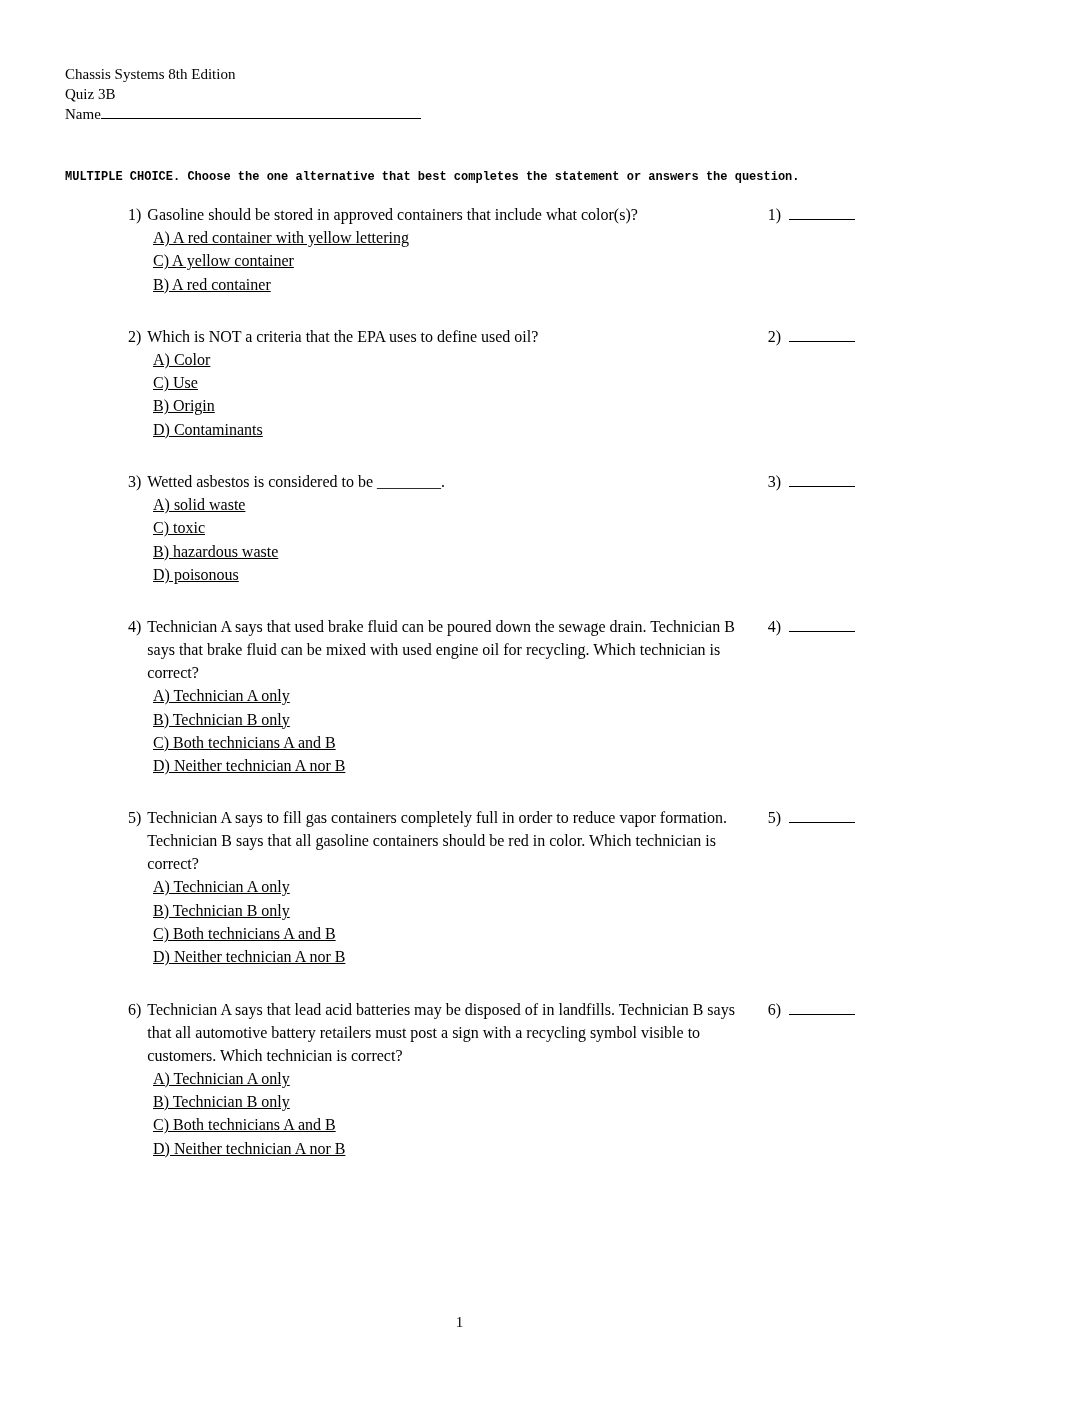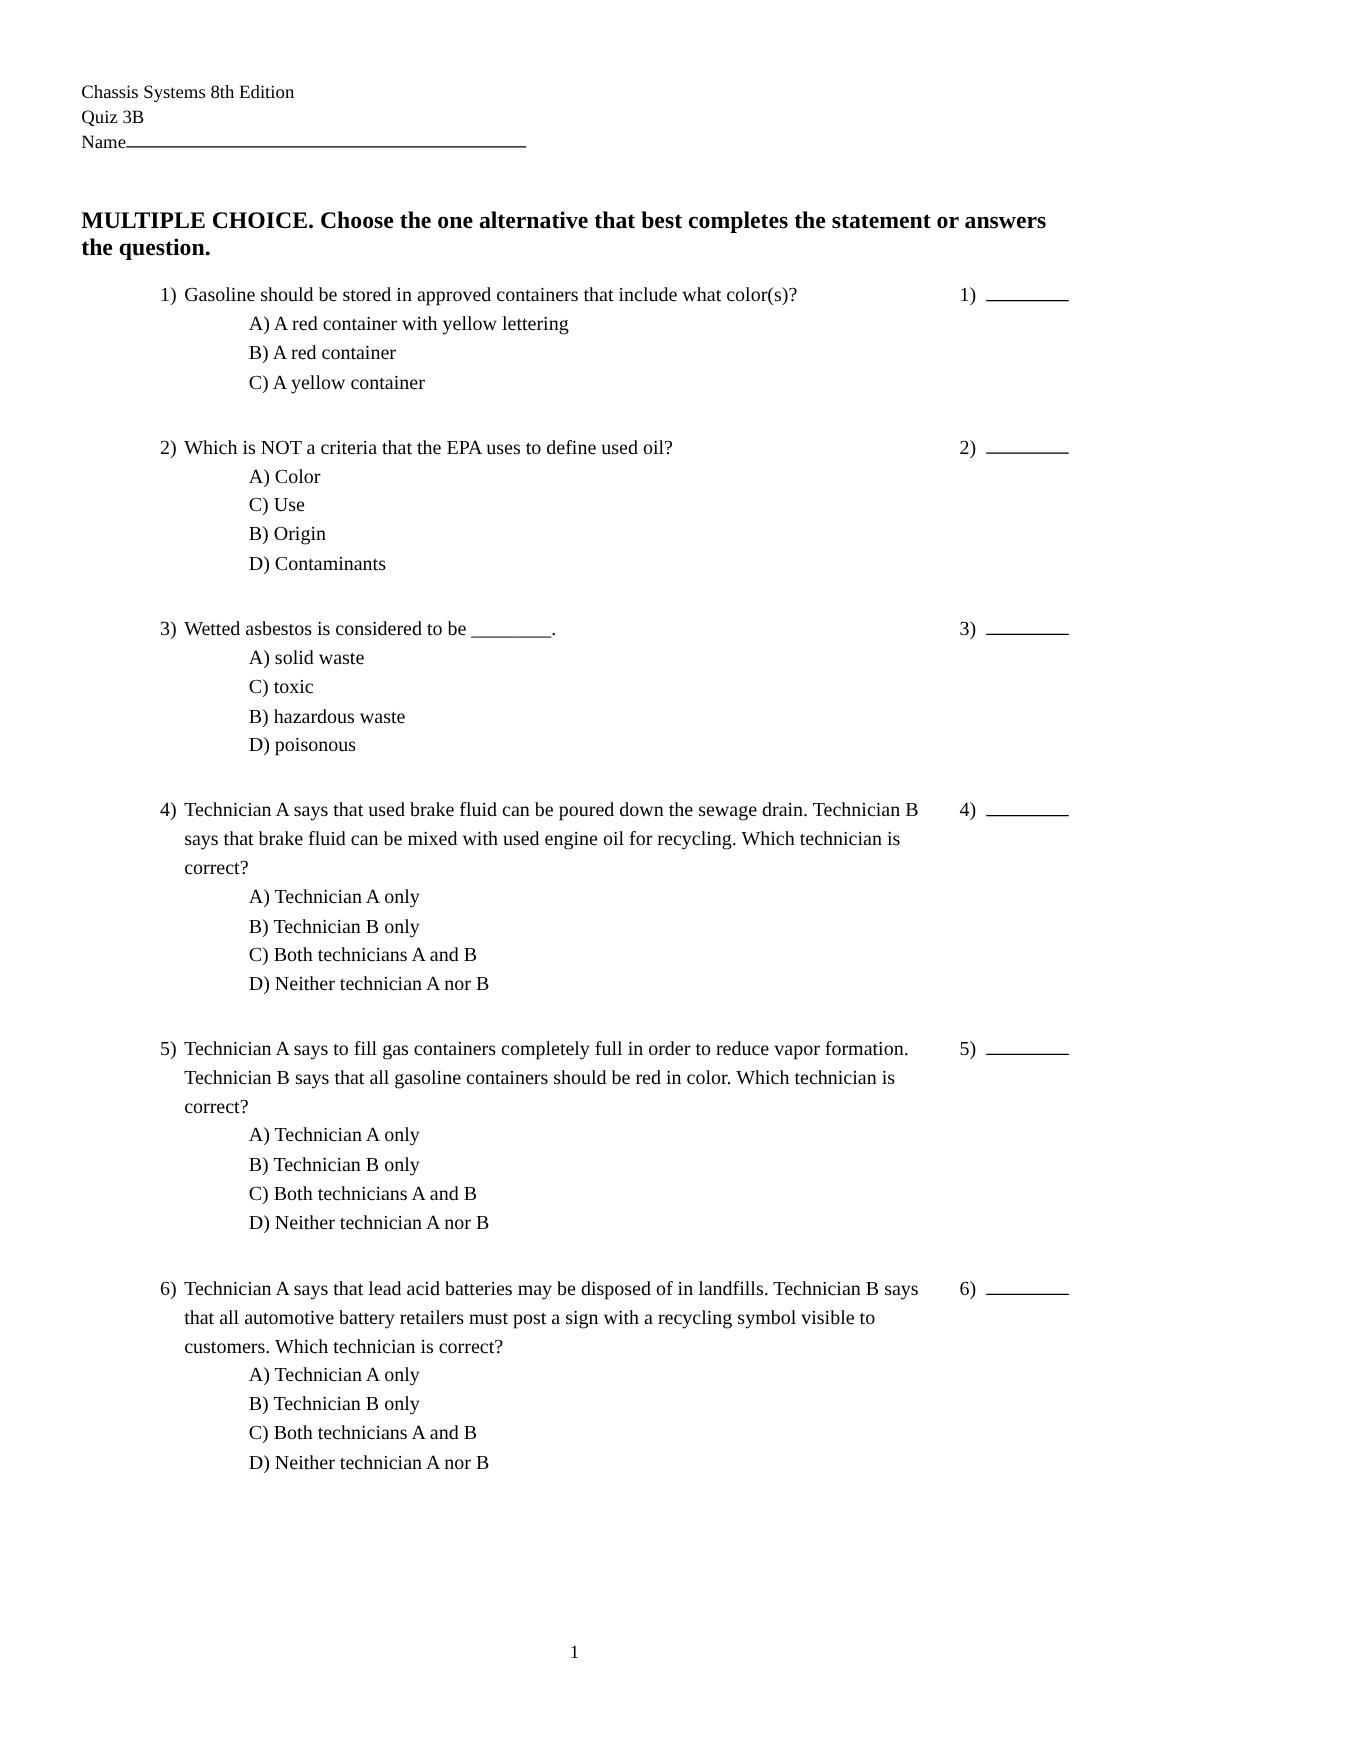--- a/index.html
+++ b/index.html
@@ -32,41 +32,42 @@
   .name-line {
     display: inline-block;
     width: 320px;
     height: 14px;
     border-bottom: 1px solid #000;
     vertical-align: baseline;
   }
   .instructions {
     margin-top: 42px;
     font-weight: bold;
-    font-size: 19px;
+    font-size: 12px;
     line-height: 22px;
+    font-family: Liberation Mono, monospace;
   }
   .questions {
     margin-top: 15px;
     margin-left: 63px; 
   }
   .question {
     display: flex;
     justify-content: space-between;
     align-items: flex-start;
     margin-bottom: 29px;
   }
   .q-main { width: 788px; }
   .q-text { display: flex; }
   .q-num {
     flex: 0 0 auto;
     margin-right: 6px;
   }
   .q-body { flex: 1 1 auto; }
-  .choices { margin-left: 71px; }
+  .choices { margin-left: 25px; text-decoration: underline; }
   .choice { line-height: 23.3px; }
   .answer {
     white-space: nowrap;
     padding-left: 10px;
   }
   .answer-line {
     display: inline-block;
     width: 66px;
     height: 15px;
     border-bottom: 1px solid #000;
@@ -101,22 +102,22 @@
   <div class="questions">
 
     <div class="question">
       <div class="q-main">
         <div class="q-text">
           <span class="q-num">1)</span>
           <span class="q-body">Gasoline should be stored in approved containers that include what color(s)?</span>
         </div>
         <div class="choices">
           <div class="choice">A) A red container with yellow lettering</div>
+          <div class="choice">C) A yellow container</div>
           <div class="choice">B) A red container</div>
-          <div class="choice">C) A yellow container</div>
         </div>
       </div>
       <div class="answer">
         <span>1)</span><span class="answer-line"></span>
       </div>
     </div>
 
     <div class="question">
       <div class="q-main">
         <div class="q-text">

